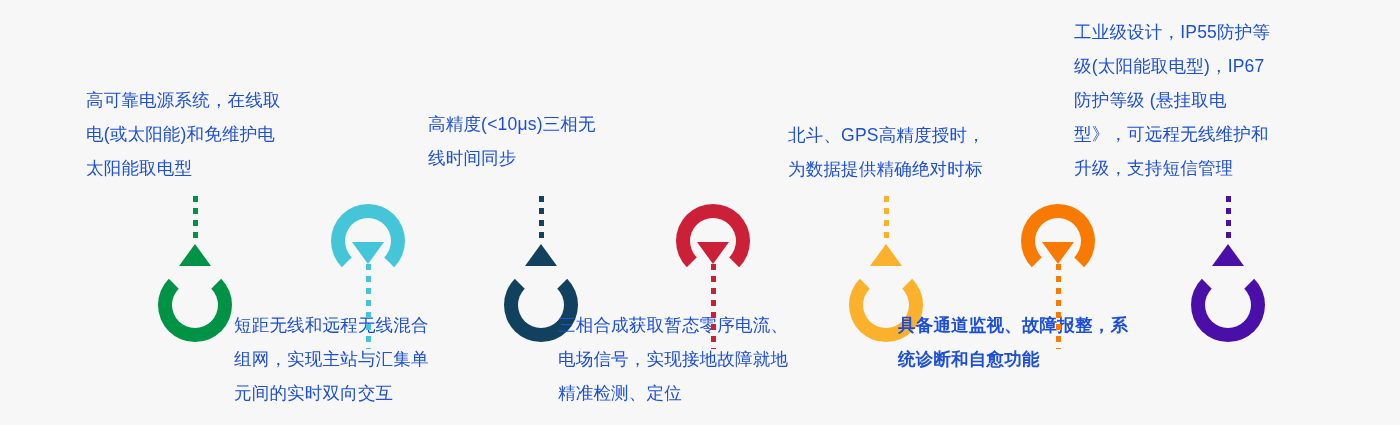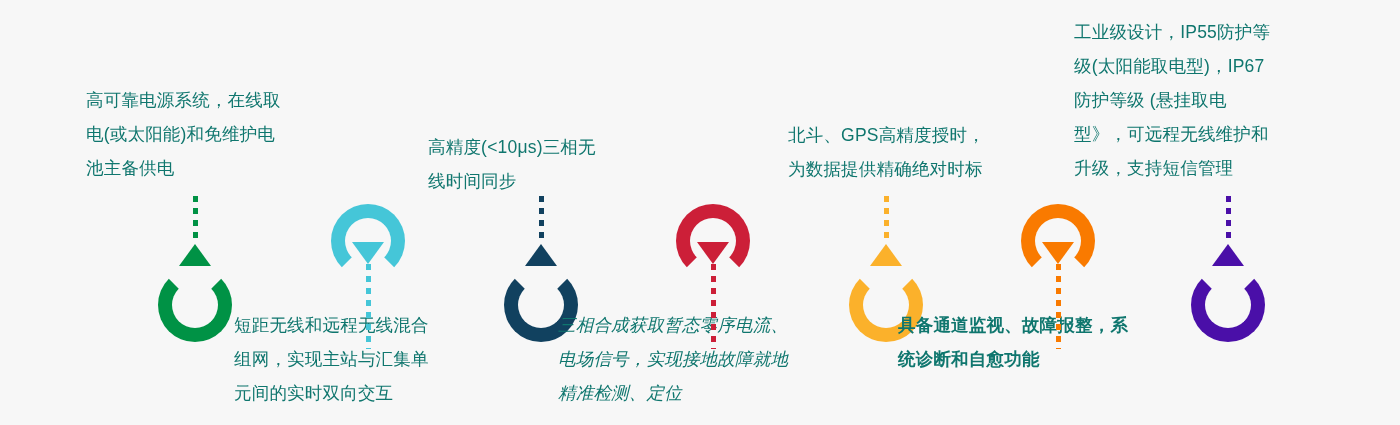--- a/index.html
+++ b/index.html
@@ -17,21 +17,21 @@
 
   #infographic {
     position: relative;
     width: 1400px;
     height: 425px;
   }
 
   
   .caption {
     position: absolute;
-    color: #0f766e;
+    color: #1d4ed8;
     font-size: 17.5px;
     line-height: 34px;
     letter-spacing: 0.2px;
     white-space: pre-line;
     font-weight: 400;
   }
 
   
   .icon-stack {
     position: absolute;
@@ -89,46 +89,46 @@
   }
 
   .spacer-2 { height: 2px; }
 </style>
 </head>
 <body>
 
 <div id="infographic">
     <div class="caption" style="left: 86px; top: 83px; width: 250px;">高可靠电源系统，在线取
 电(或太阳能)和免维护电
-池主备供电</div>
+太阳能取电型</div>
     <div class="icon-stack up" style="left: 135px; top: 196px; color: rgb(0, 146, 69); margin-top: 0px;">
       <div class="dotted-line" style="height: 48px;"></div>
       <div class="tri up"></div>
       <div class="spacer-2"></div>
       <div class="arc open-top"></div>
     </div>
     <div class="caption" style="left: 234px; top: 308px; width: 255px;">短距无线和远程无线混合
 组网，实现主站与汇集单
 元间的实时双向交互</div>
     <div class="icon-stack down" style="left: 308px; top: 204px; color: rgb(69, 198, 216);">
       <div class="arc open-bottom"></div>
       <div style="margin-top: -36px; display: flex; flex-direction: column; align-items: center;">
         <div class="tri down"></div>
         <div class="dotted-line" style="height: 85px;"></div>
       </div>
     </div>
-    <div class="caption" style="left: 428px; top: 130px; width: 215px;">高精度(&lt;10μs)三相无
+    <div class="caption" style="left: 428px; top: 107px; width: 215px;">高精度(&lt;10μs)三相无
 线时间同步</div>
     <div class="icon-stack up" style="left: 481px; top: 196px; color: rgb(17, 65, 95); margin-top: 0px;">
       <div class="dotted-line" style="height: 48px;"></div>
       <div class="tri up"></div>
       <div class="spacer-2"></div>
       <div class="arc open-top"></div>
     </div>
-    <div class="caption" style="left: 558px; top: 308px; width: 300px; font-style: italic;">三相合成获取暂态零序电流、
+    <div class="caption" style="left: 558px; top: 308px; width: 300px;">三相合成获取暂态零序电流、
 电场信号，实现接地故障就地
 精准检测、定位</div>
     <div class="icon-stack down" style="left: 653px; top: 204px; color: rgb(204, 31, 56);">
       <div class="arc open-bottom"></div>
       <div style="margin-top: -36px; display: flex; flex-direction: column; align-items: center;">
         <div class="tri down"></div>
         <div class="dotted-line" style="height: 85px;"></div>
       </div>
     </div>
     <div class="caption" style="left: 774px; top: 118px; width: 260px; margin-left: 14px;">北斗、GPS高精度授时，

